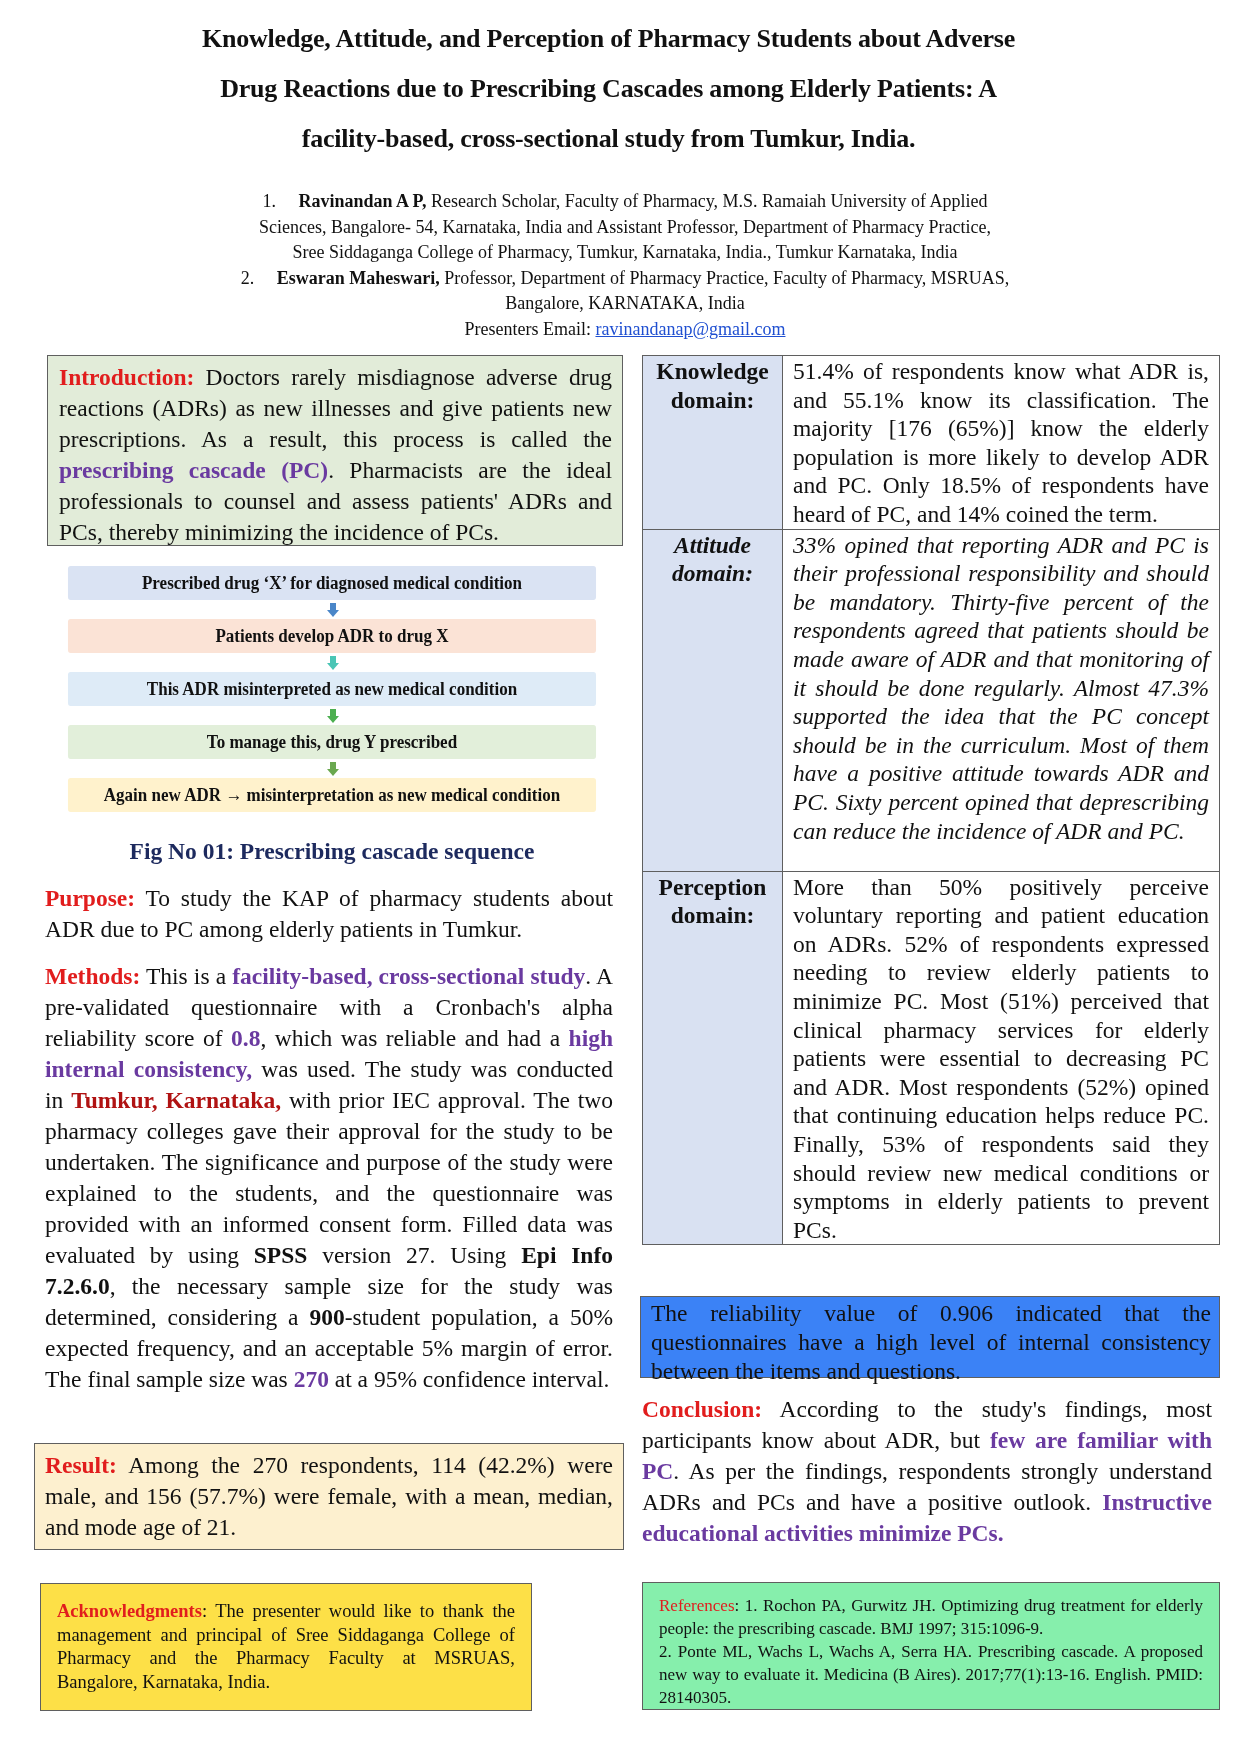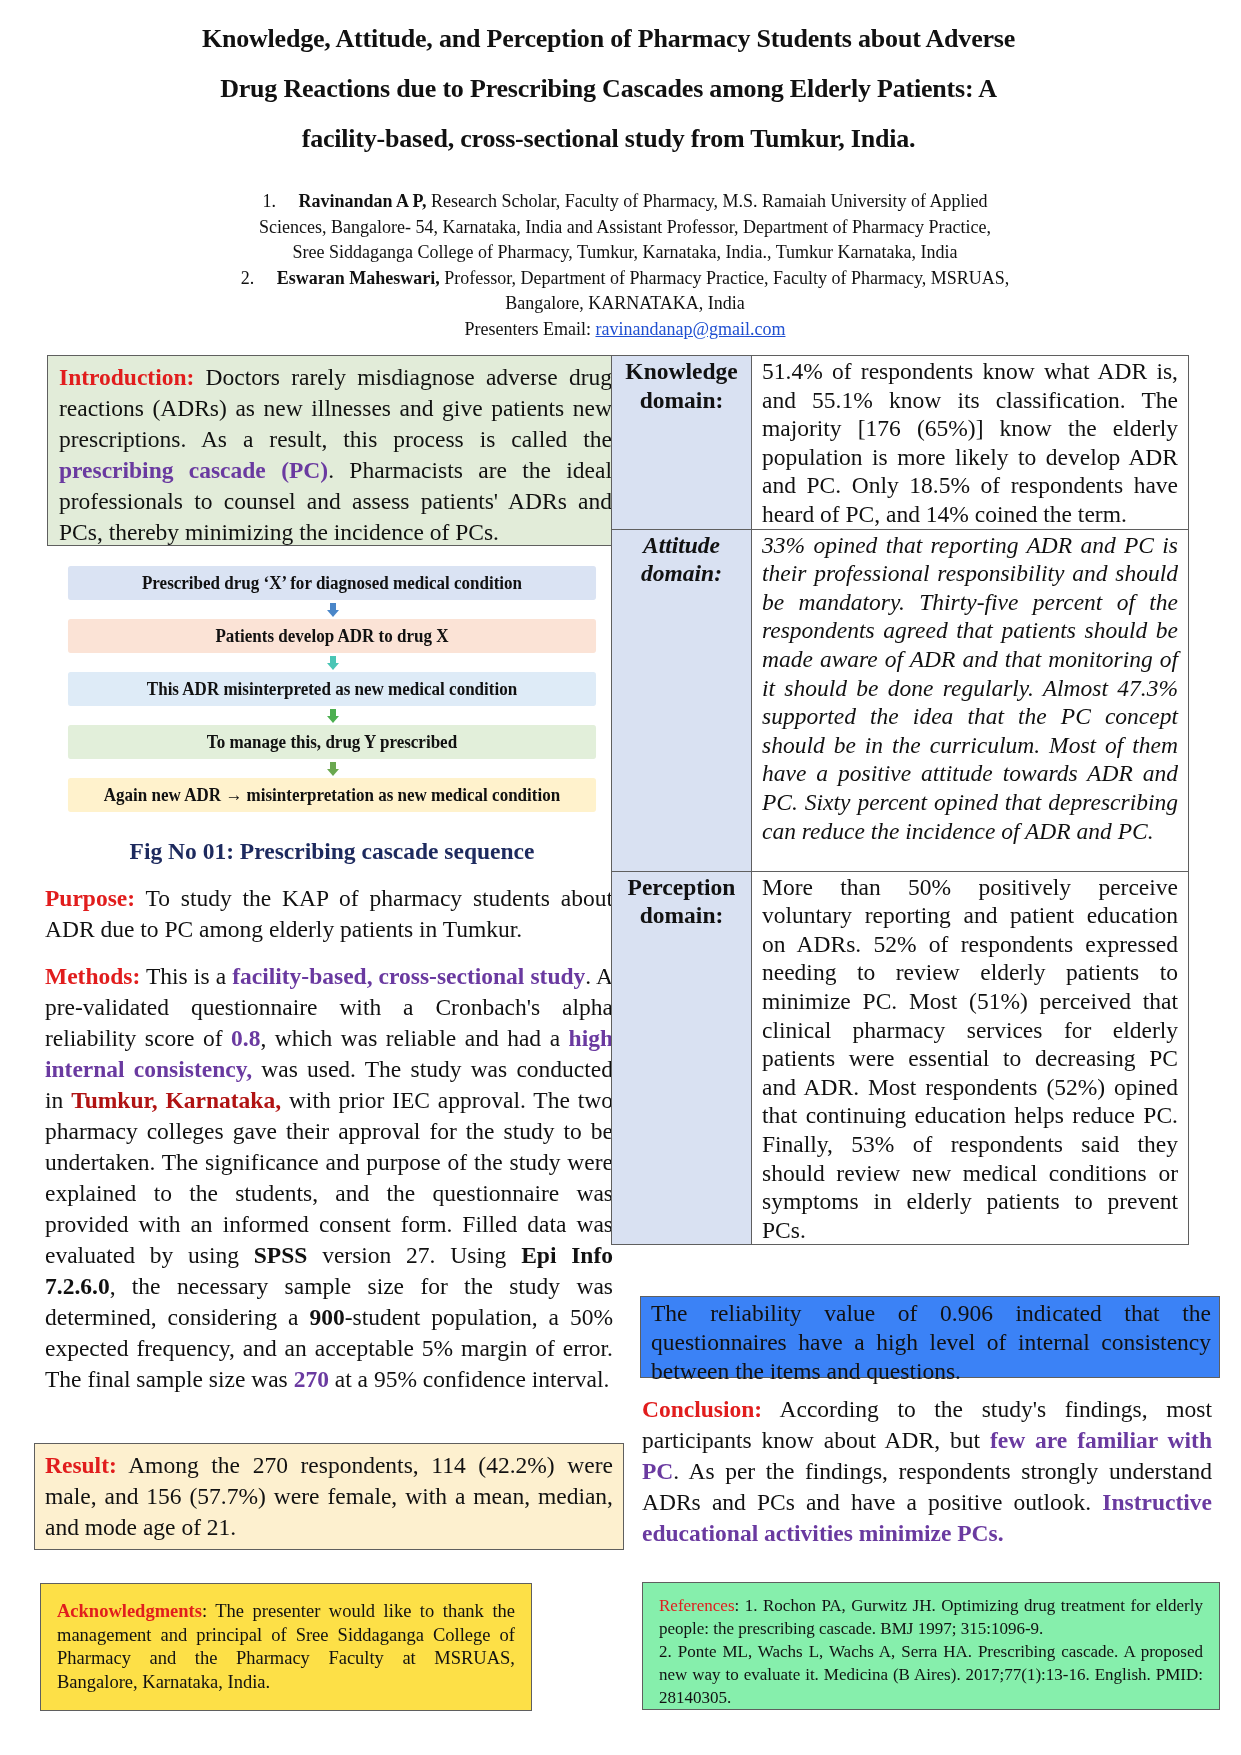--- a/index.html
+++ b/index.html
@@ -35,21 +35,21 @@
     font-weight: bold; font-size: 23.5px; color: #1d2a5e; }
 
   .body-text { position: absolute; left: 45px; width: 568px; font-size: 23.5px; line-height: 31px; text-align: justify; }
 
   .result { left: 34px; top: 1443px; width: 590px; height: 107px; background: #fdf0cf; padding: 6px 10px 0 10px;
     font-size: 23.5px; line-height: 31px; }
 
   .ack { left: 40px; top: 1583px; width: 492px; height: 128px; background: #fde047; padding: 16px 16px 0 16px;
     font-size: 18.5px; line-height: 23.5px; }
 
-  .kap-table { position: absolute; left: 611px; top: 355px; width: 578px; border-collapse: collapse; }
+  .kap-table { position: absolute; left: 642px; top: 355px; width: 578px; border-collapse: collapse; }
   .kap-table td { border: 1.5px solid #5f5f5f; vertical-align: top; font-size: 23.5px; line-height: 28.6px; }
   .kap-table td.label { width: 140px; background: #d9e1f2; text-align: center; font-weight: bold; padding-top: 1px; }
   .kap-table td.content { padding: 1px 10px 0 10px; text-align: justify; }
 
   .reliability { left: 640px; top: 1296px; width: 580px; height: 82px; background: #3b82f6; padding: 2px 8px 0 10px;
     font-size: 23.5px; line-height: 29px; }
 
   .conclusion { position: absolute; left: 642px; top: 1394px; width: 570px; font-size: 23.5px; line-height: 31px; text-align: justify; }
 
   .refs { left: 642px; top: 1582px; width: 578px; height: 128px; background: #86efac; padding: 11px 16px 0 16px;

